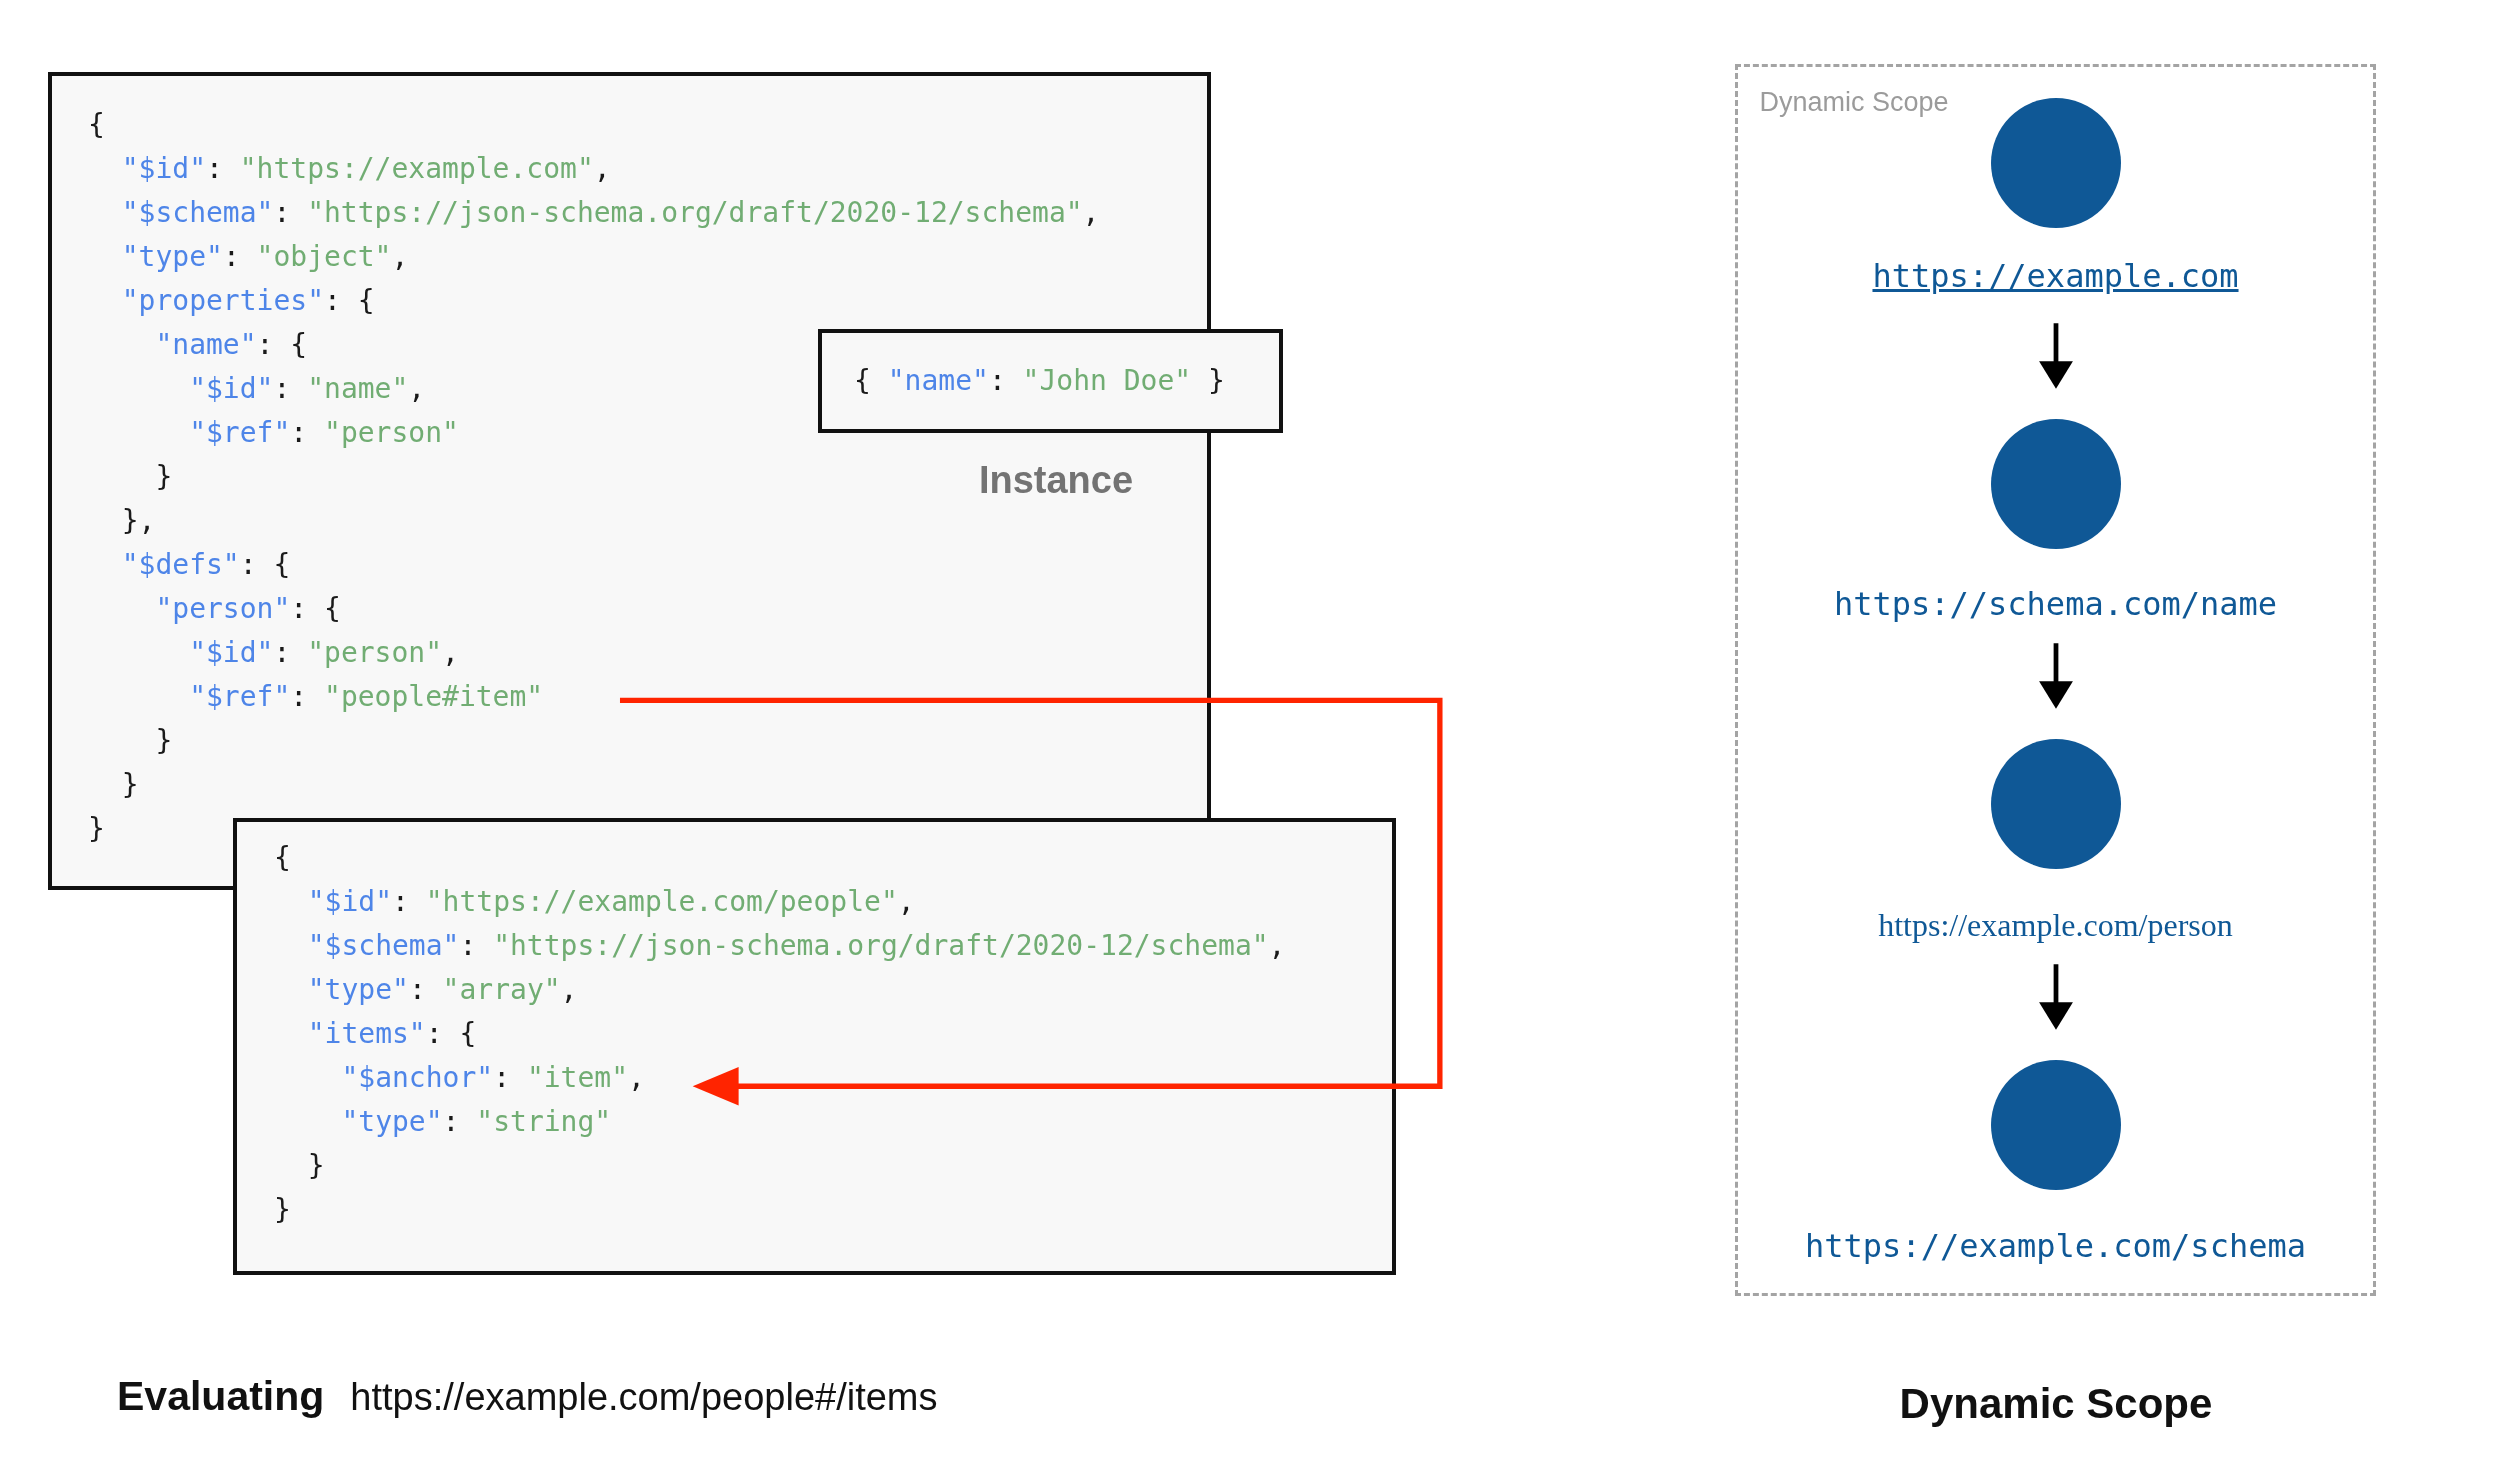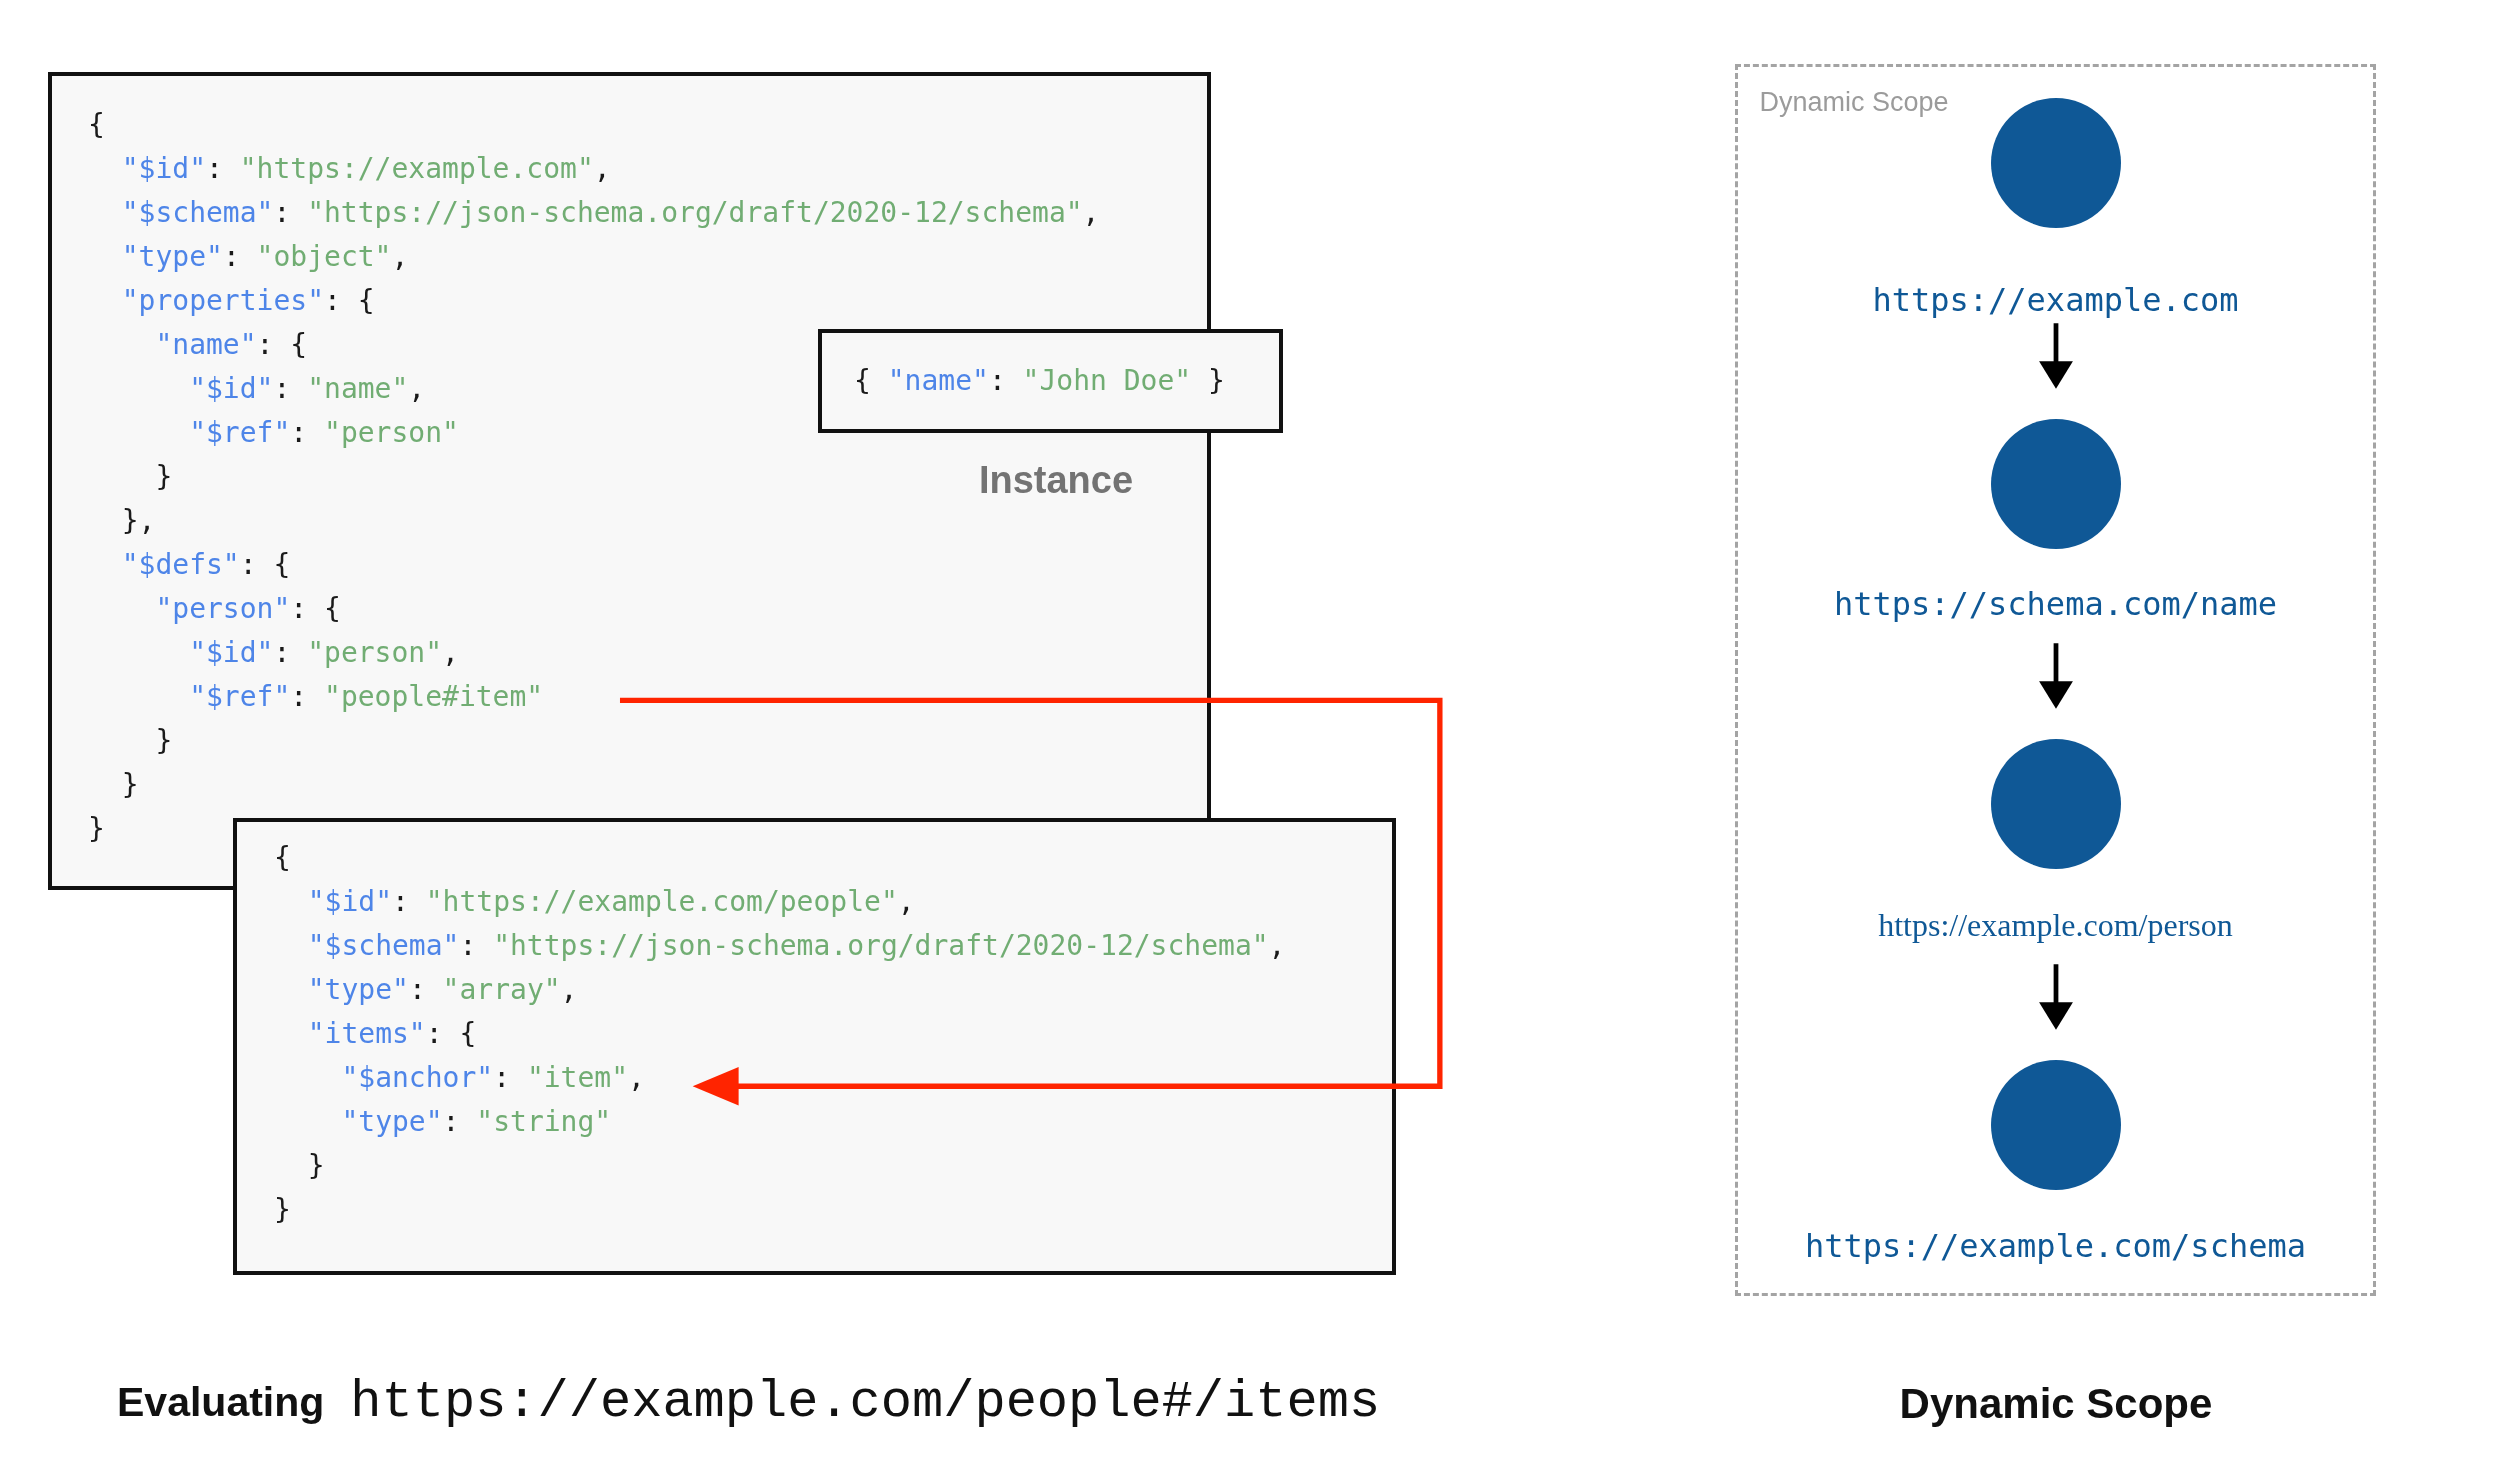--- a/index.html
+++ b/index.html
@@ -22,21 +22,21 @@
   #scope-panel{position:absolute;left:1735px;top:64px;width:641px;height:1232px;box-sizing:border-box;
                border:3.2px dashed var(--dashed_gray);z-index:1;}
   #scope-panel-label{position:absolute;left:21.4px;top:20.3px;font-size:27px;color:var(--label_gray);white-space:nowrap;}
   .scope-node{position:absolute;left:50%;width:130px;height:130px;border-radius:50%;
               background:var(--node_blue);transform:translateX(-50%);}
   .scope-url{position:absolute;left:50%;transform:translateX(-50%);white-space:nowrap;
              font-family:"DejaVu Sans Mono",monospace;font-size:32px;line-height:43px;color:var(--node_blue);}
   .down-arrow{position:absolute;left:50%;transform:translateX(-50%);width:37px;height:66px;}
   #caption-left{position:absolute;left:117px;top:1374px;display:inline-flex;align-items:baseline;gap:26px;white-space:nowrap;}
   #caption-left .cap-bold{font-size:41px;font-weight:bold;color:#111;line-height:1.1;}
-  #caption-left .cap-mono{font-family:Liberation Mono, monospace;font-size:52px;color:#111;line-height:1.1;}
+  #caption-left .cap-mono{font-family:Liberation Sans, sans-serif;font-size:38px;color:#111;line-height:1.1;}
   #caption-right{position:absolute;left:2056px;top:1380px;transform:translateX(-50%);
                  font-size:42px;font-weight:bold;color:#111;white-space:nowrap;}
 </style>
 </head>
 <body>
 
 <div id="stage">
 
   <div id="box-root" class="codebox">
     <div class="code"><div class="code-line"><span class="c-p">{</span></div><div class="code-line"><span class="c-p">  </span><span class="c-k">"$id"</span><span class="c-p">: </span><span class="c-s">"https://example.com"</span><span class="c-p">,</span></div><div class="code-line"><span class="c-p">  </span><span class="c-k">"$schema"</span><span class="c-p">: </span><span class="c-s">"https://json-schema.org/draft/2020-12/schema"</span><span class="c-p">,</span></div><div class="code-line"><span class="c-p">  </span><span class="c-k">"type"</span><span class="c-p">: </span><span class="c-s">"object"</span><span class="c-p">,</span></div><div class="code-line"><span class="c-p">  </span><span class="c-k">"properties"</span><span class="c-p">: {</span></div><div class="code-line"><span class="c-p">    </span><span class="c-k">"name"</span><span class="c-p">: {</span></div><div class="code-line"><span class="c-p">      </span><span class="c-k">"$id"</span><span class="c-p">: </span><span class="c-s">"name"</span><span class="c-p">,</span></div><div class="code-line"><span class="c-p">      </span><span class="c-k">"$ref"</span><span class="c-p">: </span><span class="c-s">"person"</span></div><div class="code-line"><span class="c-p">    }</span></div><div class="code-line"><span class="c-p">  },</span></div><div class="code-line"><span class="c-p">  </span><span class="c-k">"$defs"</span><span class="c-p">: {</span></div><div class="code-line"><span class="c-p">    </span><span class="c-k">"person"</span><span class="c-p">: {</span></div><div class="code-line"><span class="c-p">      </span><span class="c-k">"$id"</span><span class="c-p">: </span><span class="c-s">"person"</span><span class="c-p">,</span></div><div class="code-line"><span class="c-p">      </span><span class="c-k">"$ref"</span><span class="c-p">: </span><span class="c-s">"people#item"</span></div><div class="code-line"><span class="c-p">    }</span></div><div class="code-line"><span class="c-p">  }</span></div><div class="code-line"><span class="c-p">}</span></div></div>
@@ -53,21 +53,21 @@
 
   <svg id="svg-overlay" width="2512" height="1482" viewBox="0 0 4700 2772">
     <polyline points="1160,1310 2694,1310 2694,2032 1372,2032" fill="none" stroke="var(--arrow_red)" stroke-width="10"></polyline>
     <polygon points="1296,2032 1382,1996 1382,2068" fill="var(--arrow_red)"></polygon>
   </svg>
 
   <div id="scope-panel">
     <div id="scope-panel-label">Dynamic Scope</div>
 
     <div class="scope-node" style="top:31px;"></div>
-    <div class="scope-url" style="top:212px;">https://example.com</div>
+    <div class="scope-url" style="top:188px;text-decoration:underline;">https://example.com</div>
     <svg class="down-arrow" style="top:256px;" viewBox="0 0 70 124">
       <line x1="35" y1="0" x2="35" y2="76" stroke="#000" stroke-width="9"></line>
       <polygon points="35,124 3,72 67,72" fill="#000"></polygon>
     </svg>
 
     <div class="scope-node" style="top:352px;"></div>
     <div class="scope-url" style="top:516px;">https://schema.com/name</div>
     <svg class="down-arrow" style="top:576px;" viewBox="0 0 70 124">
       <line x1="35" y1="0" x2="35" y2="76" stroke="#000" stroke-width="9"></line>
       <polygon points="35,124 3,72 67,72" fill="#000"></polygon>

